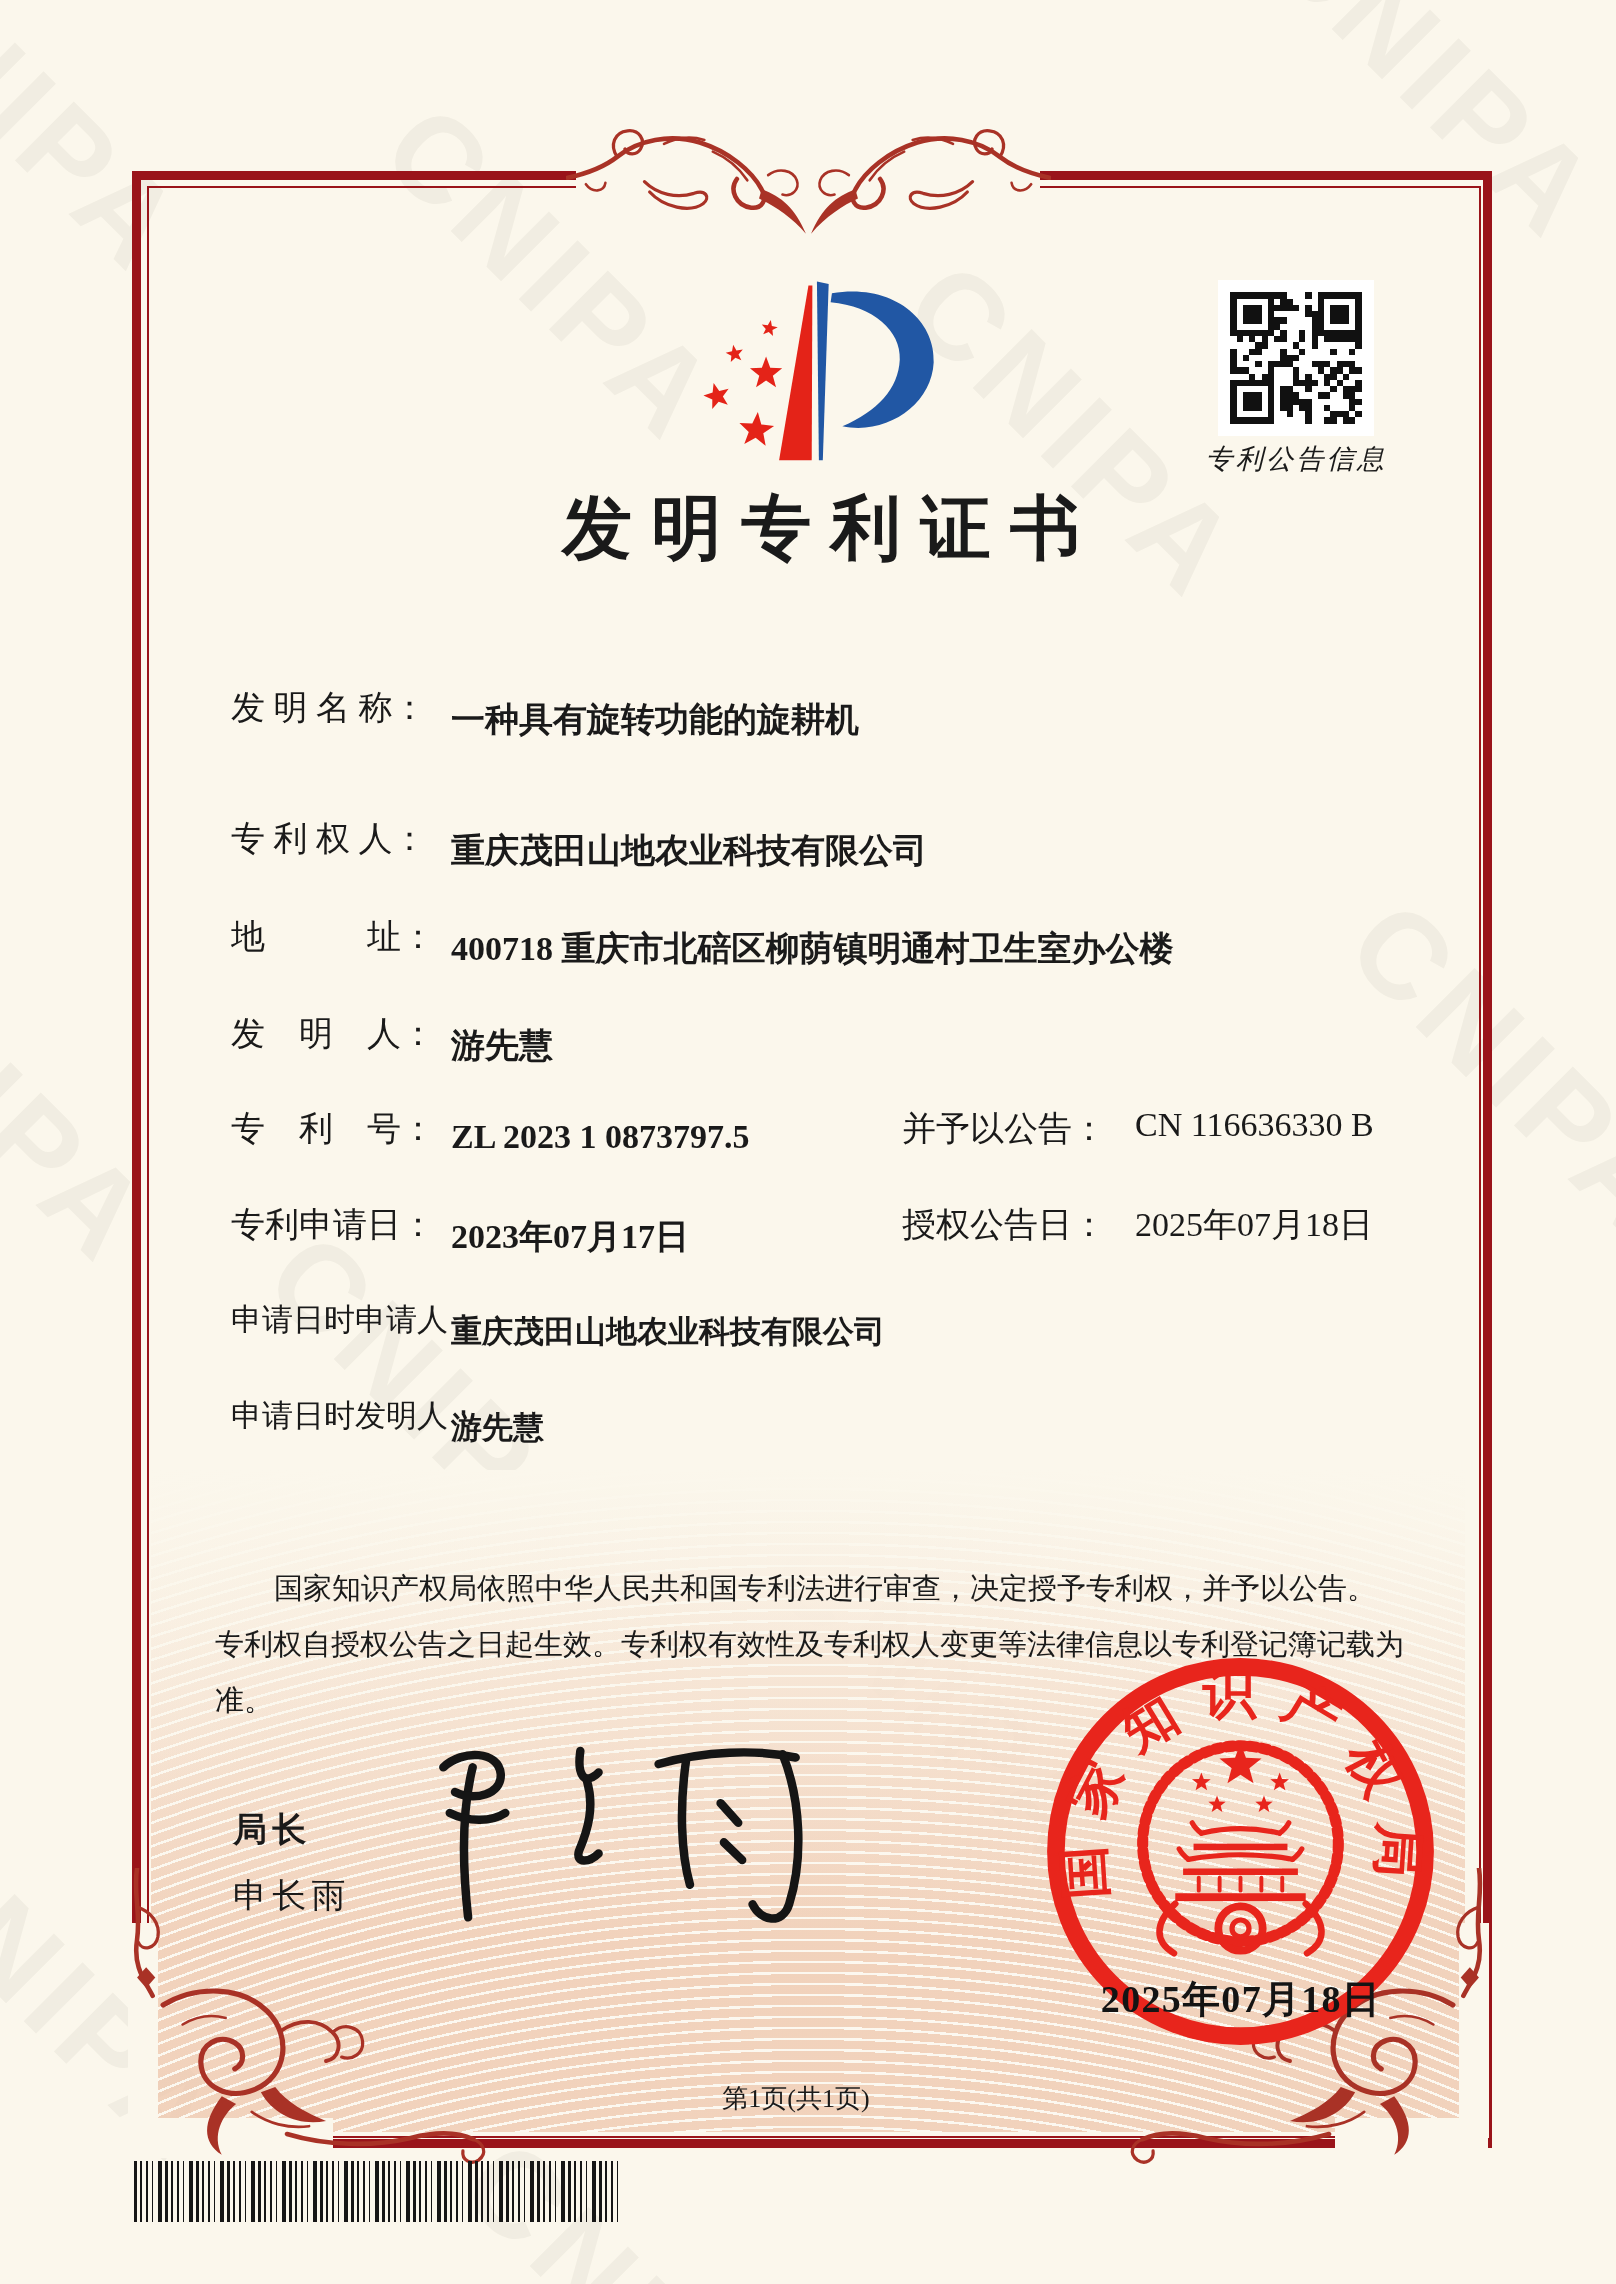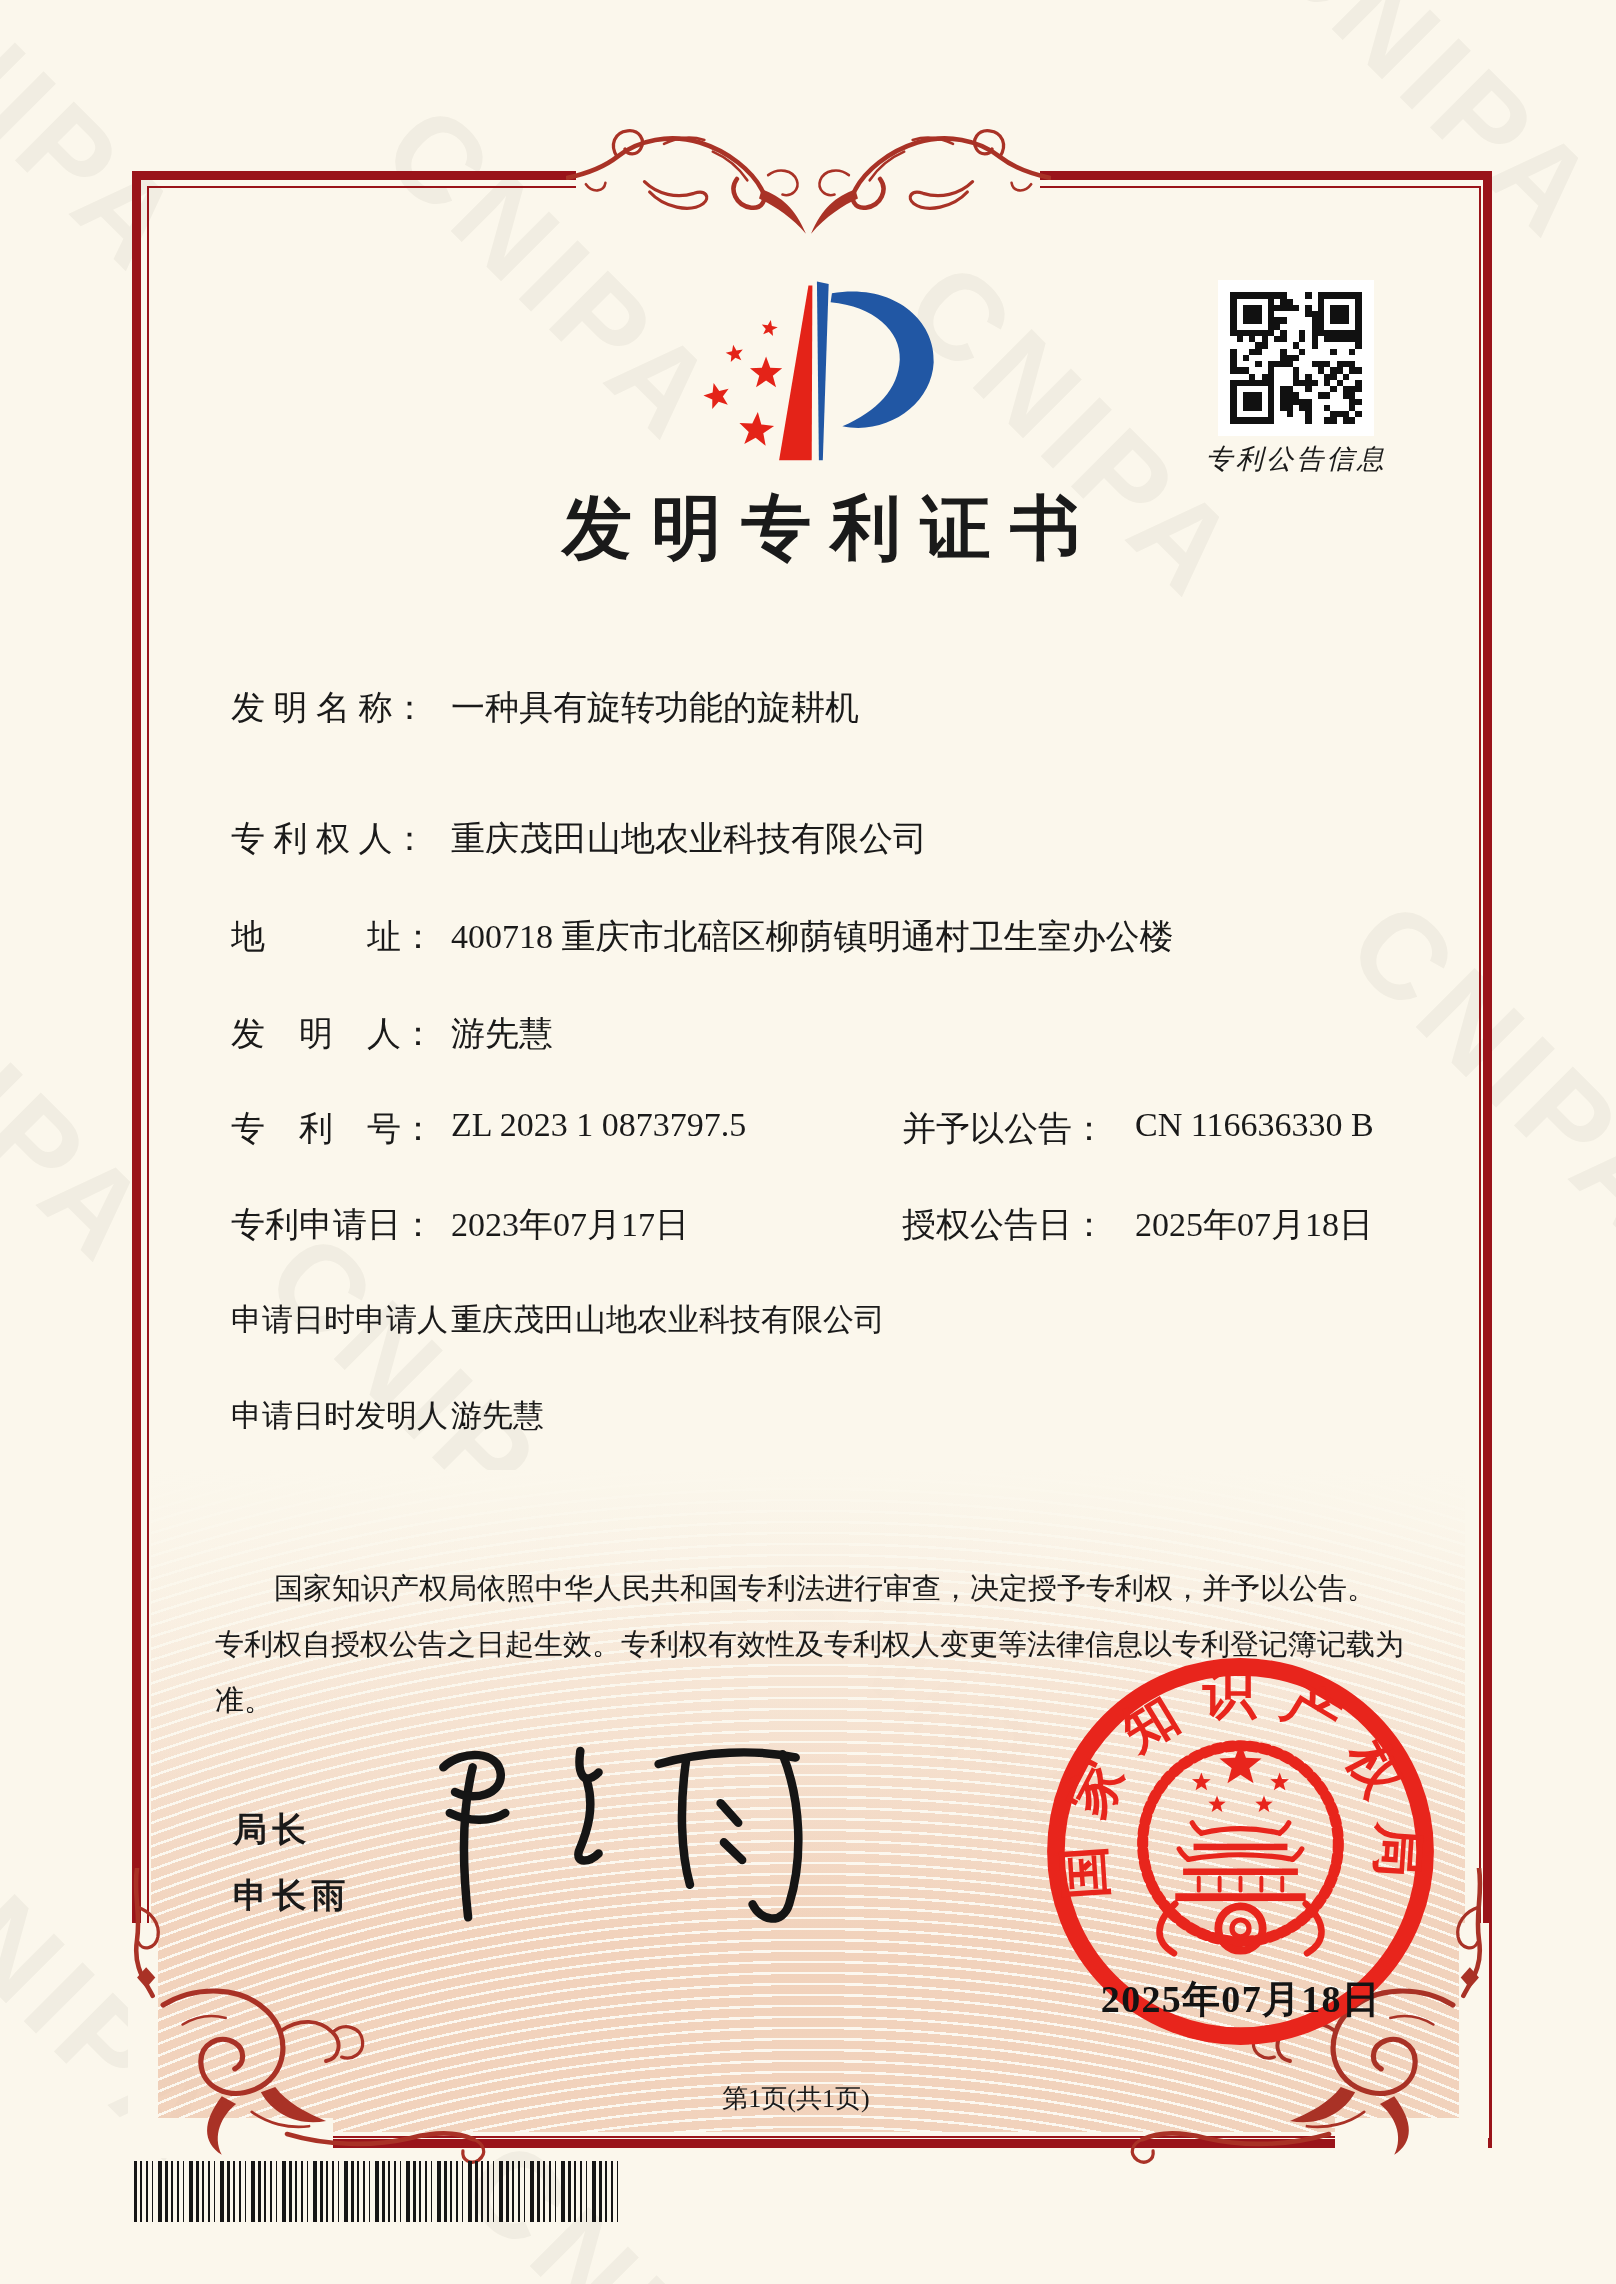--- a/index.html
+++ b/index.html
@@ -38,31 +38,31 @@
   
   .cert-no{left:214px; top:287px; font-size:35px; letter-spacing:2.6px;}
   .qr-box{left:1218px; top:280px; width:156px; height:156px; background:#fff;}
   .qr-label{left:1179px; top:441px; width:235px; text-align:center;
     font-size:27px; letter-spacing:3.3px;font-style:italic;}
   .doc-title{left:13px; top:482px; width:1616px; text-align:center;
     font-size:70px; font-weight:bold; letter-spacing:19.6px; text-indent:19.6px;}
   
   .row{position:absolute; font-size:34px; white-space:nowrap;}
   .row .lbl{position:absolute; left:231px; top:0;}
-  .row .val{position:absolute; left:451px; top:0;}
+  .row .val{position:absolute; left:451px; top:12px;font-weight:bold;}
   .row .lbl2{position:absolute; left:902px; top:0;}
   .row .val2{position:absolute; left:1135px; top:0;}
   .row.small{font-size:31px;}
   
   .stmt{left:215px; top:1560px; width:1209px; font-size:29px; line-height:56px;}
   .stmt .l1{text-indent:59px;}
   
   .sig-title{left:233px; top:1807px; font-size:34px; font-weight:bold;
     font-family:"Liberation Sans","DejaVu Sans",sans-serif; letter-spacing:5.2px;}
-  .sig-name{left:233px; top:1873px; font-size:34px; font-weight:bold;
+  .sig-name{left:233px; top:1873px; font-size:34px; font-weight:normal;
     font-family:"Liberation Sans","DejaVu Sans",sans-serif; letter-spacing:5.2px;}
   
   .seal-date{left:1038px; top:1974px; width:406px; text-align:center;
     font-size:38px; font-weight:bold; color:#141414; letter-spacing:1.3px;}
   
   .page-num{left:0; top:2081px; width:1592px; text-align:center; font-size:26px;}
   .barcode{left:134px; top:2161px; width:485px; height:61px;
     background:repeating-linear-gradient(90deg,
       #161616 0 3.3px, transparent 3.3px 5.9px,
       #161616 5.9px 7.8px, transparent 7.8px 12.4px,

